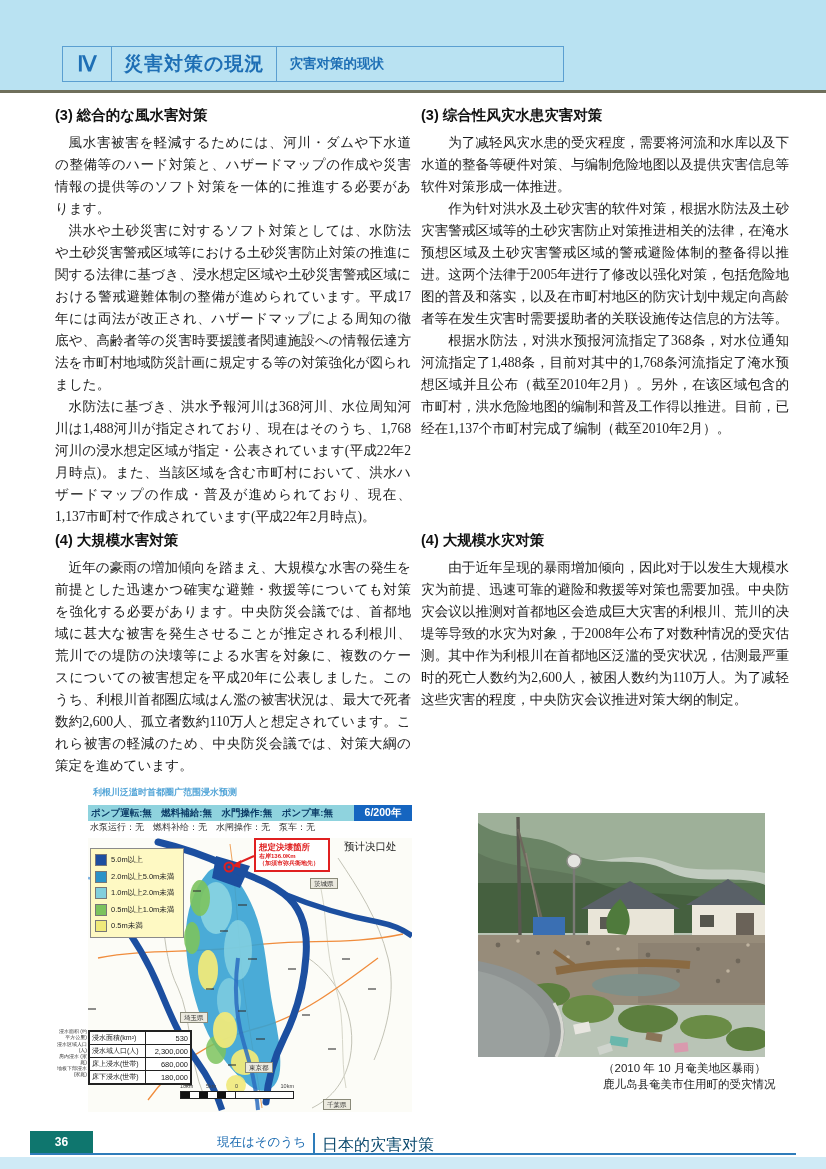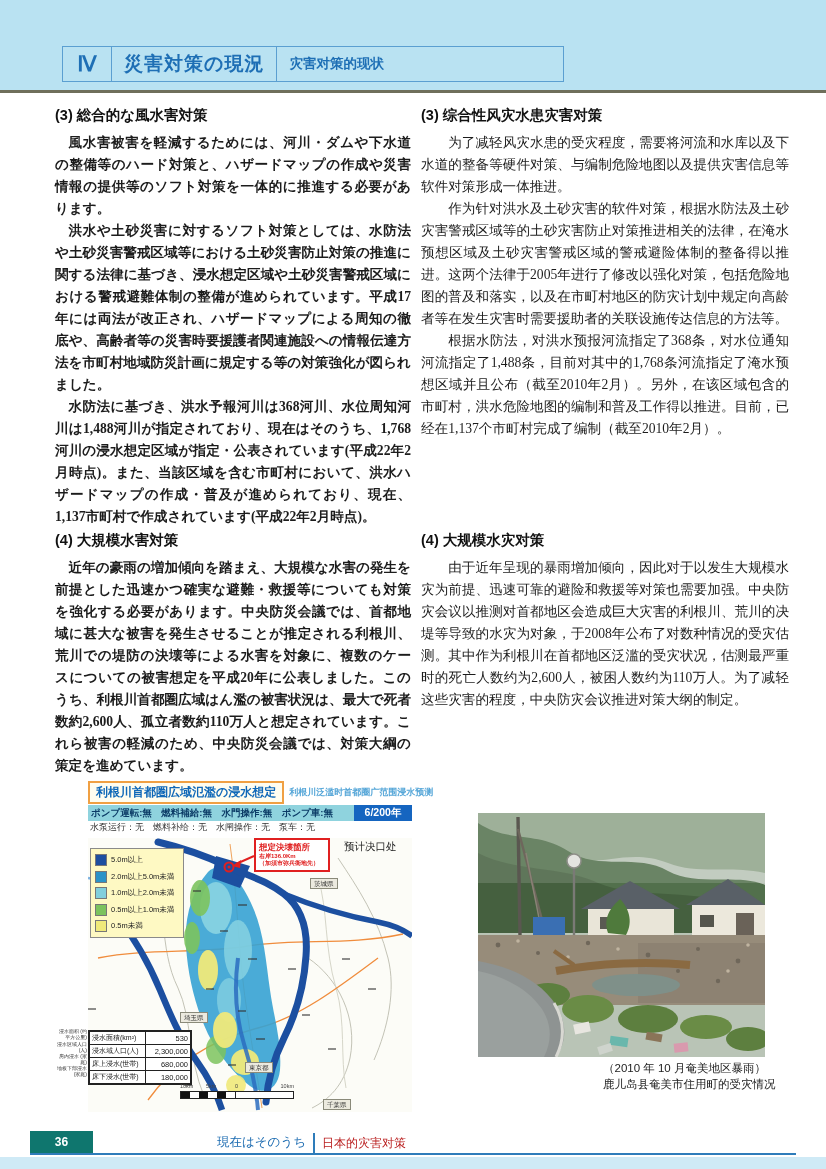--- a/index.html
+++ b/index.html
@@ -11,21 +11,21 @@
   .hdr-boxes{position:absolute;left:62px;top:46px;height:36px;display:flex;align-items:stretch;}
   .hdr-cell{border:1px solid #5b9fd1;display:flex;align-items:center;}
   .hdr-no{width:48px;justify-content:center;font-size:21px;font-weight:bold;color:#1e6fb5;
           font-family:"Liberation Serif",serif;border-right:none;}
   .hdr-ja{padding:0 12px;font-size:19px;font-weight:bold;color:#1e6fb5;letter-spacing:1px;}
   .hdr-zh{width:262px;padding:0 12px;font-size:13.5px;font-weight:bold;color:#1e6fb5;border-left:none;}
   
   .col{position:absolute;text-align:justify;}
   .col p{margin:0;font-family:"Liberation Serif","DejaVu Serif",serif;
          font-size:13.6px;line-height:22px;color:#1c1c1c;}
-  .col-ja p{text-indent:1em;font-weight:bold;}
+  .col-ja p{text-indent:1em;}
   .col-zh p{text-indent:2em;}
   .sec-h{margin:0 0 7px 0;font-size:14.5px;font-weight:bold;color:#111;}
   #ja-s3{left:55px;top:106px;width:356px;}
   #zh-s3{left:421px;top:106px;width:368px;}
   #ja-s4{left:55px;top:531px;width:356px;}
   #zh-s4{left:421px;top:531px;width:368px;}
   
   .map-block{position:absolute;left:88px;top:781px;width:324px;height:331px;}
   .map-title-row{display:flex;align-items:center;height:22px;}
   .map-title-box{border:2px solid #f0a043;background:#fffdf0;color:#1068b8;font-weight:bold;
@@ -68,21 +68,21 @@
   .photo{position:absolute;left:478px;top:813px;width:287px;height:244px;overflow:hidden;}
   .caption{position:absolute;top:1060px;font-size:11.5px;line-height:16px;color:#222;}
   #cap-ja{left:423px;width:185px;}
   #cap-zh{left:603px;width:195px;}
   
   .foot-rule{position:absolute;left:30px;top:1153px;width:766px;height:2px;background:#2e7cba;}
   .foot-page{position:absolute;left:30px;top:1131px;width:63px;height:22px;background:#0f766e;
              color:#fff;font-size:12px;font-weight:bold;display:flex;align-items:center;justify-content:center;}
   .foot-ja{position:absolute;left:120px;top:1134px;width:186px;text-align:right;font-size:12.5px;color:#1a6ab0;}
   .foot-div{position:absolute;left:313px;top:1133px;width:1.5px;height:20px;background:#2e7cba;}
-  .foot-zh{position:absolute;left:322px;top:1135px;font-size:12px;color:#b91c1c;}
+  .foot-zh{position:absolute;left:322px;top:1135px;font-size:16px;color:#0c4a6e;}
   .foot-band{position:absolute;left:0;top:1157px;width:826px;height:12px;background:#cfeaf6;}
 </style>
 </head>
 <body>
 
 <div class="page">
 
   <div class="band"></div>
   <div class="band-rule"></div>
   <div class="hdr-boxes">
@@ -108,21 +108,20 @@
     <p>作为针对洪水及土砂灾害的软件对策，根据水防法及土砂灾害警戒区域等的土砂灾害防止对策推进相关的法律，在淹水预想区域及土砂灾害警戒区域的警戒避险体制的整备得以推进。这两个法律于2005年进行了修改以强化对策，包括危险地图的普及和落实，以及在市町村地区的防灾计划中规定向高龄者等在发生灾害时需要援助者的关联设施传达信息的方法等。</p>
     <p>根据水防法，对洪水预报河流指定了368条，对水位通知河流指定了1,488条，目前对其中的1,768条河流指定了淹水预想区域并且公布（截至2010年2月）。另外，在该区域包含的市町村，洪水危险地图的编制和普及工作得以推进。目前，已经在1,137个市町村完成了编制（截至2010年2月）。</p>
   </div>
   <div class="col col-zh" id="zh-s4">
     <h3 class="sec-h">(4) 大规模水灾对策</h3>
     <p>由于近年呈现的暴雨增加倾向，因此对于以发生大规模水灾为前提、迅速可靠的避险和救援等对策也需要加强。中央防灾会议以推测对首都地区会造成巨大灾害的利根川、荒川的决堤等导致的水灾为对象，于2008年公布了对数种情况的受灾估测。其中作为利根川在首都地区泛滥的受灾状况，估测最严重时的死亡人数约为2,600人，被困人数约为110万人。为了减轻这些灾害的程度，中央防灾会议推进对策大纲的制定。</p>
   </div>
 
   <div class="map-block">
     <div class="map-title-row">
-      <div class="map-title-box">利根川首都圏広域氾濫の浸水想定</div>
       <div class="map-title-zh">利根川泛滥时首都圈广范围浸水预测</div>
     </div>
     <div class="map-cond-row">
       <div class="map-cond-ja">ポンプ運転:無　燃料補給:無　水門操作:無　ポンプ車:無</div>
       <div class="map-return">6/200年</div>
     </div>
     <div class="map-cond-zh">水泵运行：无　燃料补给：无　水闸操作：无　泵车：无</div>
 
     <div class="map-canvas">
       <svg width="324" height="274" viewBox="0 0 324 274">

